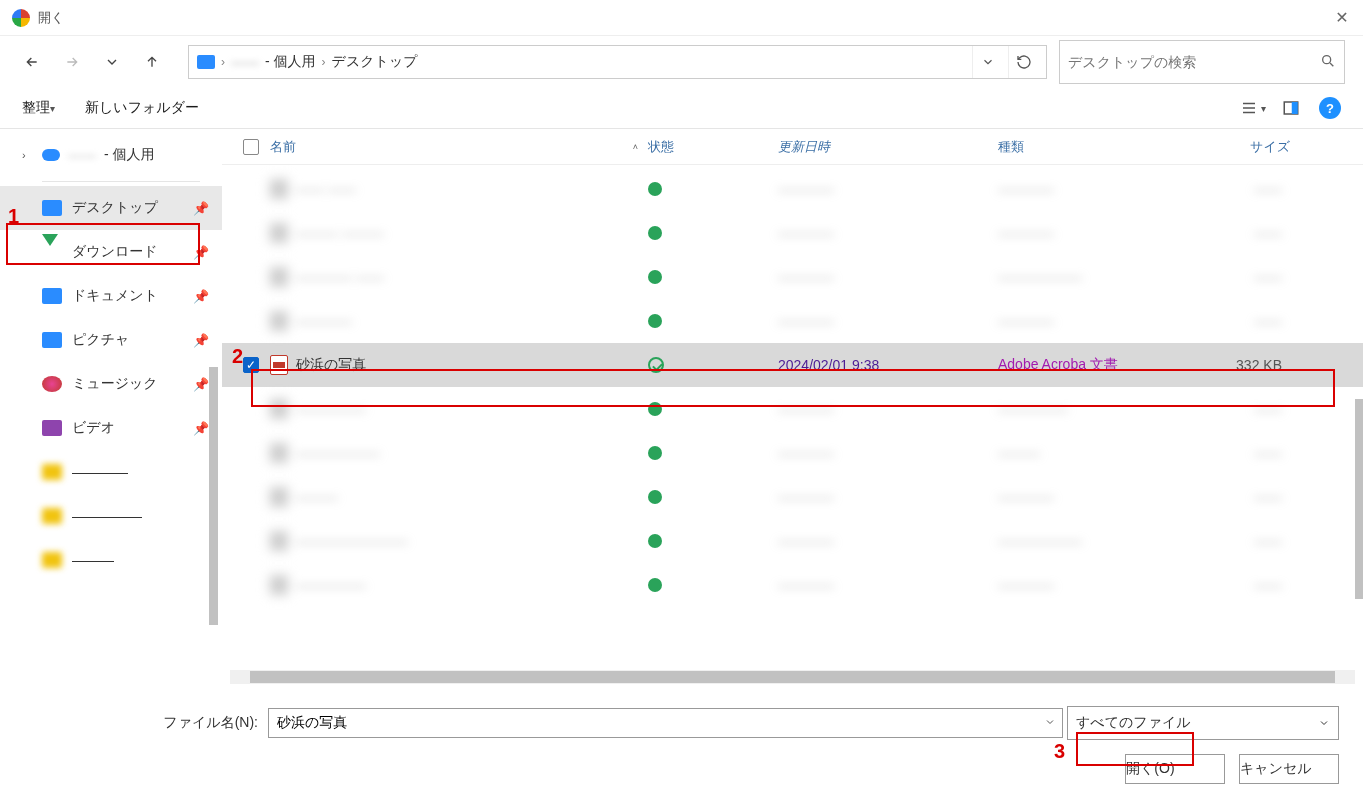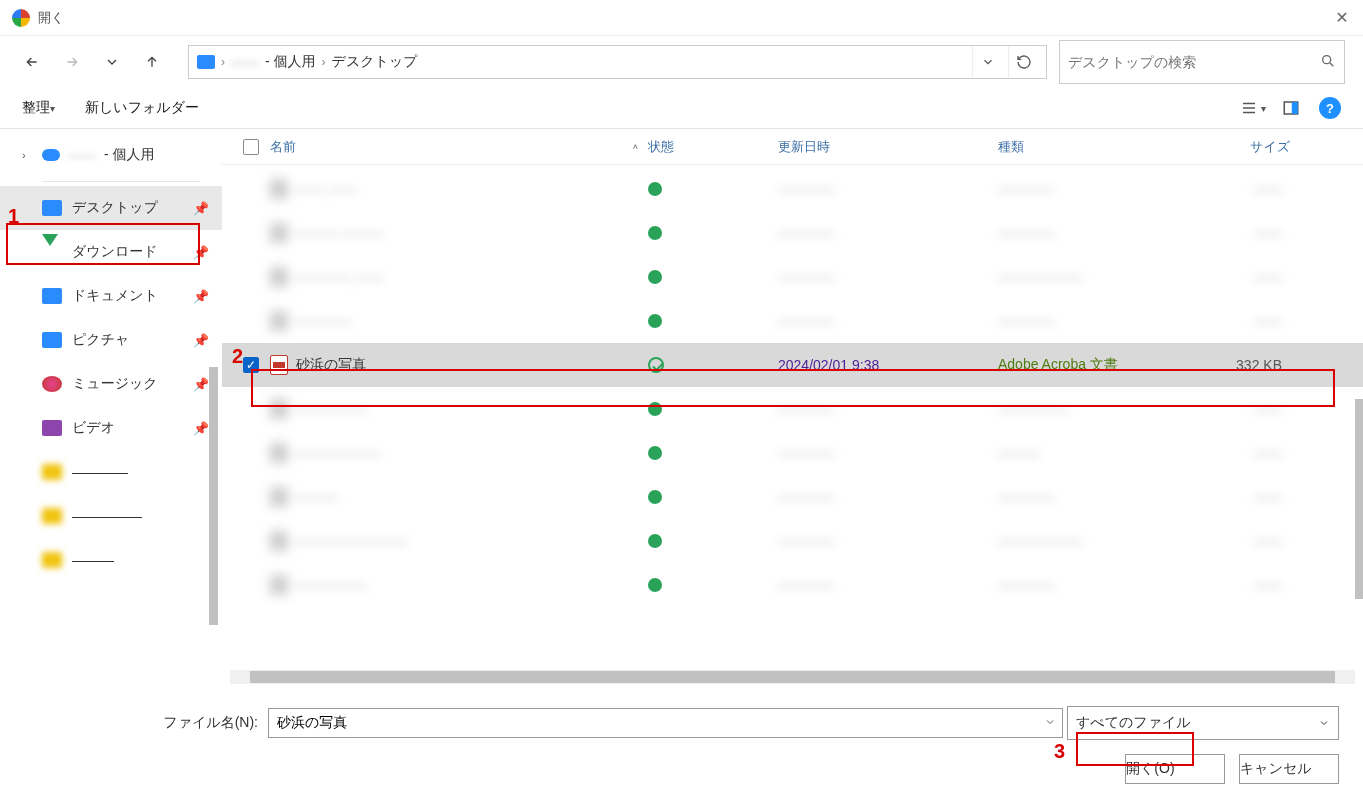--- a/index.html
+++ b/index.html
@@ -65,41 +65,41 @@
   .annot-box { position: absolute; border: 2px solid #d90000; z-index: 40; pointer-events: none; }
 
   
   .filearea { flex: 1; display: flex; flex-direction: column; position: relative; overflow: hidden; }
   .cols { display: flex; height: 36px; align-items: center; border-bottom: 1px solid #eee; padding-left: 10px; font-size: 13px; color: #3a6ea5; }
   .col-cb { width: 38px; display: flex; justify-content: center; }
   .col-cb .cb { width: 16px; height: 16px; border: 1px solid #888; border-radius: 2px; }
   .col-name { width: 378px; display:flex; align-items:center; gap:4px; }
   .col-name .sort { font-size: 9px; color: #666; margin-left:auto; margin-right:10px; }
   .col-state { width: 130px; }
-  .col-date { width: 220px; }
+  .col-date { width: 220px; font-style: italic; }
   .col-type { width: 192px; }
   .col-size { width: 110px; text-align: right; padding-right: 10px; }
   .cols > div { cursor: pointer; }
 
   .rows { flex: 1; overflow: hidden; padding-top: 2px; }
   .row { height: 44px; display: flex; align-items: center; padding-left: 10px; }
   .row .cbcell { width: 38px; display:flex; justify-content:center; }
   .row .cb { width: 16px; height: 16px; border: 1px solid #888; border-radius: 2px; display:flex; align-items:center; justify-content:center; }
   .row .cb.checked { background: #0a63c9; border-color: #0a63c9; color: #fff; font-size: 12px; }
   .row .namecell { width: 378px; display: flex; align-items: center; gap: 8px; }
   .row .ficon { width: 18px; height: 20px; border-radius: 2px; }
   .row .pdf-icon { background: #fff; border: 1px solid #c0392b; position: relative; }
   .row .pdf-icon::after { content:''; position:absolute; left:2px; right:2px; top:6px; height:6px; background:#c0392b; }
   .row .fname { font-size: 14px; }
   .row .statecell { width: 130px; display:flex; align-items:center; }
   .row .state-ok { width: 16px; height: 16px; border: 2px solid #2aa35a; border-radius: 50%; position: relative; }
   .row .state-ok::after { content:''; position:absolute; left:3px; top:4px; width:7px; height:4px; border-left:2px solid #2aa35a; border-bottom:2px solid #2aa35a; transform: rotate(-45deg); }
   .row .state-cloud { width:14px; height:14px; background:#2aa35a; border-radius:50%; }
   .row .datecell { width: 220px; color:#4c1d95; font-size:14px; }
-  .row .typecell { width: 192px; color:#4d7c0f; font-size:14px; }
+  .row .typecell { width: 192px; color:#a21caf; font-size:14px; }
   .row .sizecell { width: 110px; text-align:right; padding-right:18px; color:#555; font-size:14px; }
   .row.blurred > .namecell, .row.blurred > .datecell, .row.blurred > .typecell, .row.blurred > .sizecell { filter: blur(5px); color:#999; }
   .row.blurred .ficon { filter: blur(3px); background:#ccc; }
   .row.selected { background: #d9d9d9; }
 
   .hscroll { height: 14px; background: #f0f0f0; margin: 0 8px 4px 8px; position: relative; }
   .hscroll .thumb { position:absolute; left:20px; right:20px; top:1px; bottom:1px; background:#c1c1c1; }
   .filearea-vscroll { position:absolute; right:0; top:270px; width:8px; height:200px; background:#c1c1c1; }
 
   

